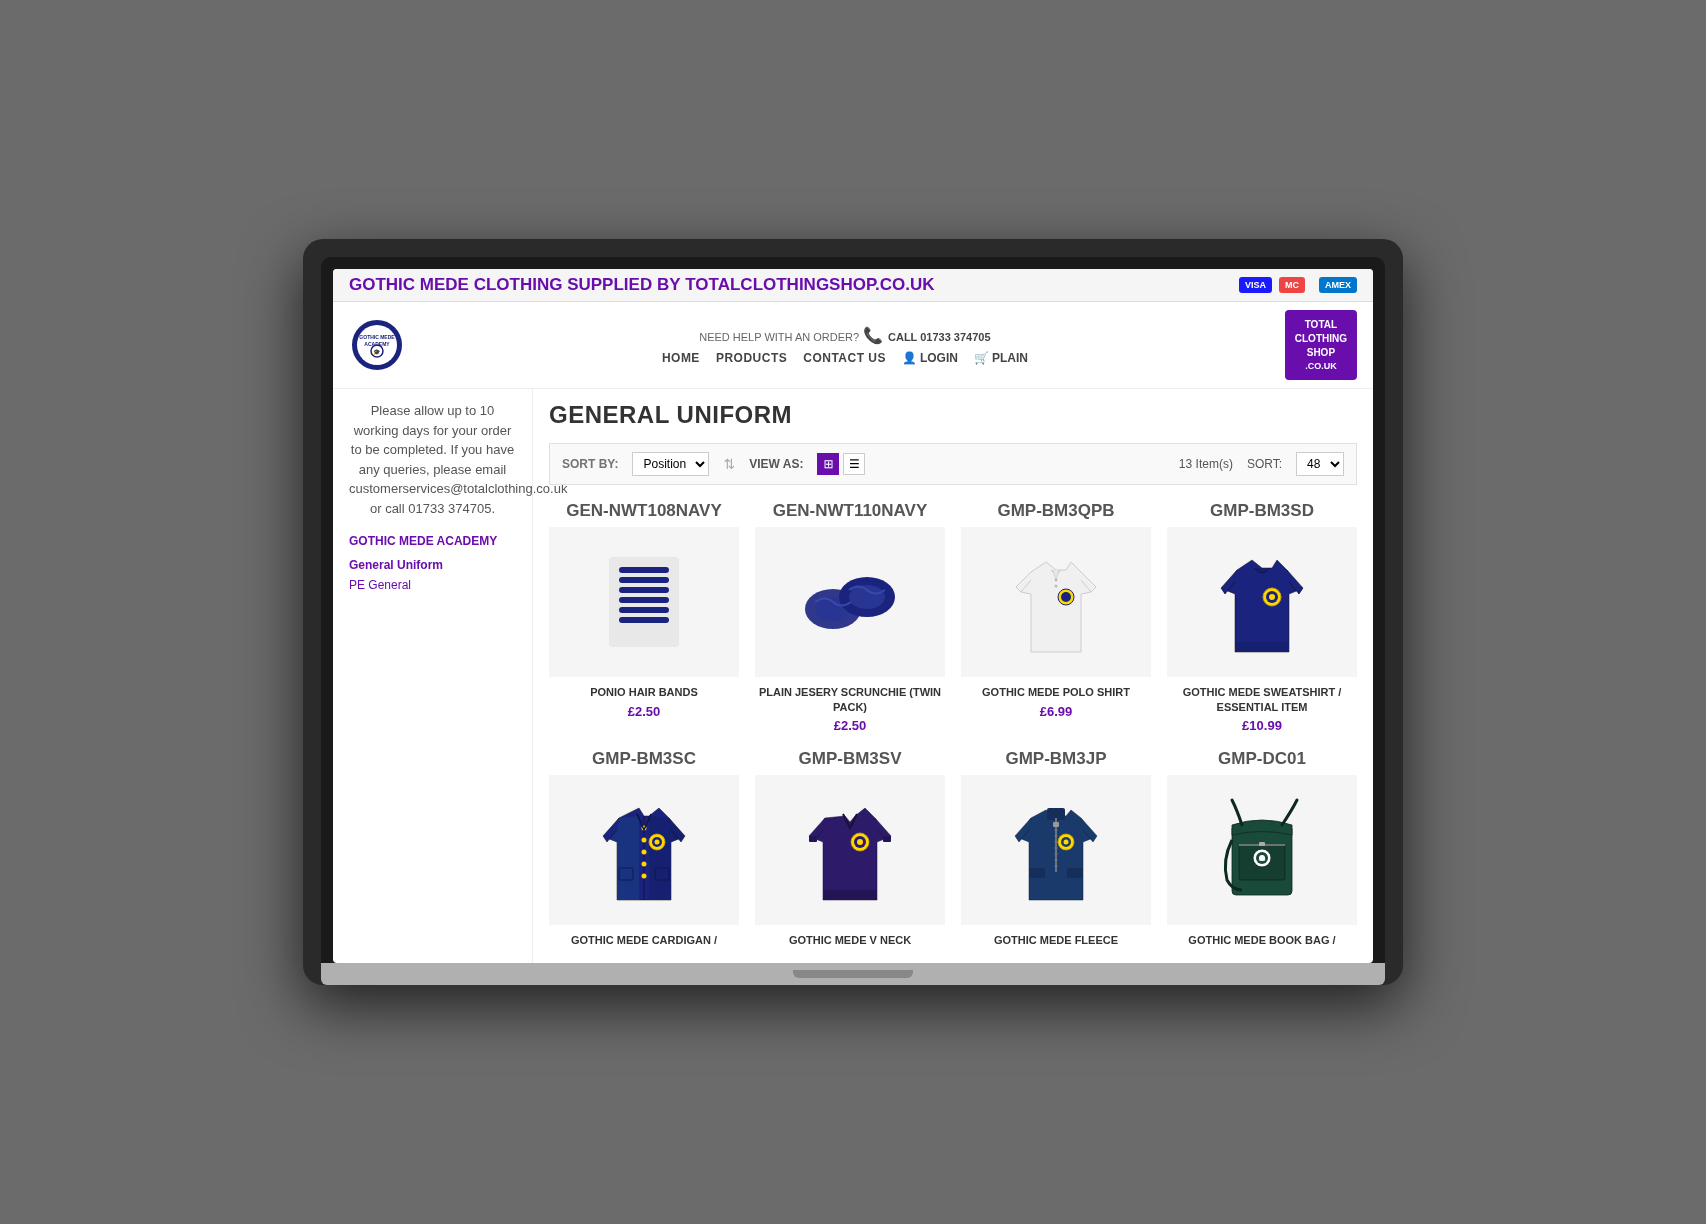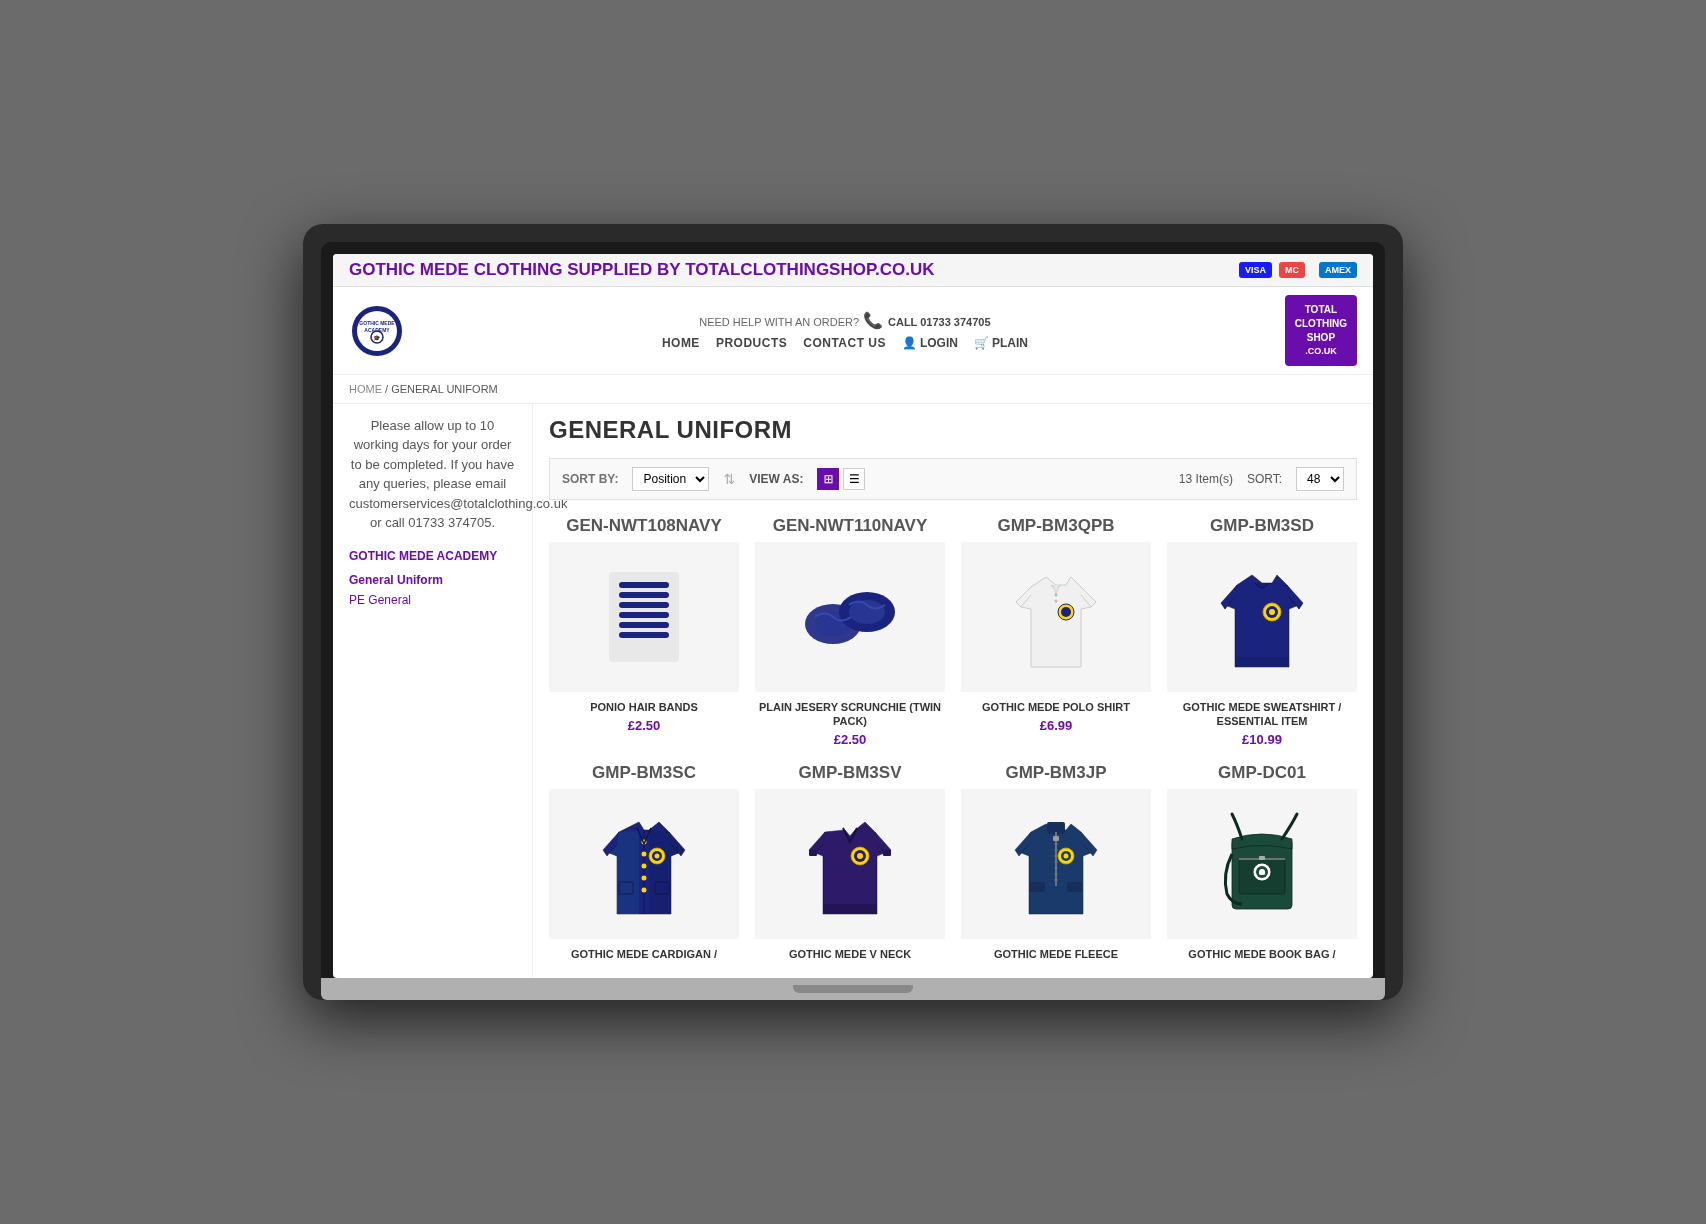--- a/index.html
+++ b/index.html
@@ -387,25 +387,20 @@
         <div class="header-right">
           <div class="total-clothing-logo">
             <div>TOTAL</div>
             <div>CLOTHING</div>
             <div>SHOP</div>
             <div class="domain">.CO.UK</div>
           </div>
         </div>
       </div>
 
-      <div class="breadcrumb">
-        <a href="#">HOME</a>
-        <span>/</span>
-        <span>GENERAL UNIFORM</span>
-      </div>
 
       <div class="main-layout">
 
         <div class="sidebar">
           <p class="sidebar-notice">Please allow up to 10 working days for your order to be completed.  If you have any queries, please email customerservices@totalclothing.co.uk or call 01733 374705.</p>
           <div class="sidebar-section-title">GOTHIC MEDE ACADEMY</div>
           <a class="sidebar-item active" href="#">General Uniform</a>
           <a class="sidebar-item" href="#">PE General</a>
         </div>
 

